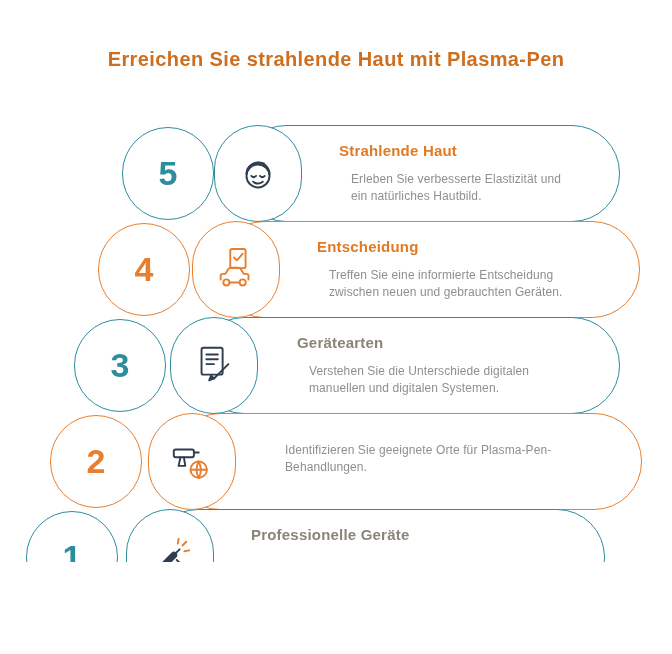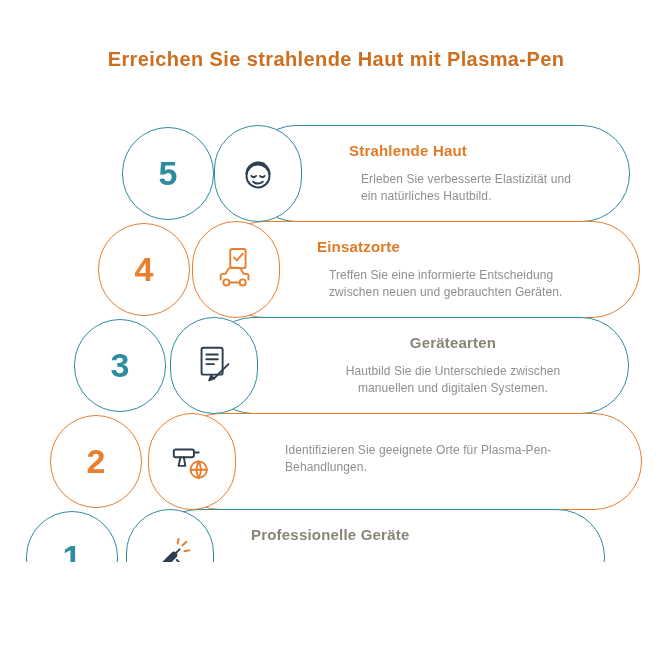--- a/index.html
+++ b/index.html
@@ -34,21 +34,21 @@
   svg{display:block;}
 </style>
 </head>
 <body>
 
 <div class="canvas">
 
   <h1 class="title">Erreichen Sie strahlende Haut mit Plasma-Pen</h1>
 
   <div class="row" style="top: 125px; --accent: #2d8c9e;">
-    <div class="panel" style="left:248px;width:382px;">
+    <div class="panel" style="left:238px;width:382px;">
       <h2 class="step-heading" style="color: rgb(224, 123, 36);">Strahlende Haut</h2>
       <p class="step-desc">Erleben Sie verbesserte Elastizität und ein natürliches Hautbild.</p>
     </div>
     <div class="capsule" style="left:214px;">
       <span class="icon">
         <svg width="46" height="46" viewBox="0 0 48 48" fill="none" stroke="#2d3e50" stroke-width="2" stroke-linecap="round" stroke-linejoin="round">
           <circle cx="24" cy="26" r="12"></circle>
           <path d="M12 24 a12 12 0 0 1 24 0"></path>
           <path d="M13 19 Q19 10 30 13"></path>
           <path d="M17 26 q2.5 2.5 5 0"></path>
@@ -57,21 +57,21 @@
         </svg>
       </span>
     </div>
     <div class="blob" style="left:122px;">
       <span>5</span>
     </div>
   </div>
 
   <div class="row" style="top: 221px; --accent: #e87e2e;">
     <div class="panel" style="left:216px;width:424px;">
-      <h2 class="step-heading" style="color: rgb(224, 123, 36);">Einsatzorte</h2>
+      <h2 class="step-heading" style="color: rgb(224, 123, 36);">Entscheidung</h2>
       <p class="step-desc">Treffen Sie eine informierte Entscheidung zwischen neuen und gebrauchten Geräten.</p>
     </div>
     <div class="capsule" style="left:192px;">
       <span class="icon">
         <svg width="46" height="46" viewBox="0 0 48 48" fill="none" stroke="#e87e2e" stroke-width="2" stroke-linecap="round" stroke-linejoin="round">
           <rect x="18" y="2" width="16" height="20" rx="2"></rect>
           <path d="M22 11 l3 3 l6 -7"></path>
           <path d="M8 34 v-4 q0 -2 2 -2 h3 l3 -5 q1 -1.5 3 -1.5 h7 q2 0 3 1.5 l3 5 h3 q2 0 2 2 v4"></path>
           <path d="M6 34 h36" stroke-width="0"></path>
           <circle cx="14" cy="37" r="3.2"></circle>
@@ -79,23 +79,23 @@
           <path d="M17.5 37 h10"></path>
         </svg>
       </span>
     </div>
     <div class="blob" style="left:98px;">
       <span>4</span>
     </div>
   </div>
 
   <div class="row" style="top: 317px; --accent: #2d8c9e;">
-    <div class="panel" style="left:205px;width:424px;text-align:center;">
+    <div class="panel" style="left:196px;width:424px;">
       <h2 class="step-heading" style="color: rgb(138, 133, 120);">Gerätearten</h2>
-      <p class="step-desc">Hautbild Sie die Unterschiede zwischen manuellen und digitalen Systemen.</p>
+      <p class="step-desc">Verstehen Sie die Unterschiede digitalen manuellen und digitalen Systemen.</p>
     </div>
     <div class="capsule" style="left:170px;">
       <span class="icon">
         <svg width="46" height="46" viewBox="0 0 48 48" fill="none" stroke="#2d3e50" stroke-width="2" stroke-linecap="round" stroke-linejoin="round">
           <rect x="11" y="5" width="22" height="28" rx="2"></rect>
           <path d="M16 12 h12"></path>
           <path d="M16 17 h12"></path>
           <path d="M16 22 h8"></path>
           <path d="M39 22 L24 37"></path>
           <path d="M24 37 l-5 2 l2 -5 z" fill="#2d3e50"></path>

